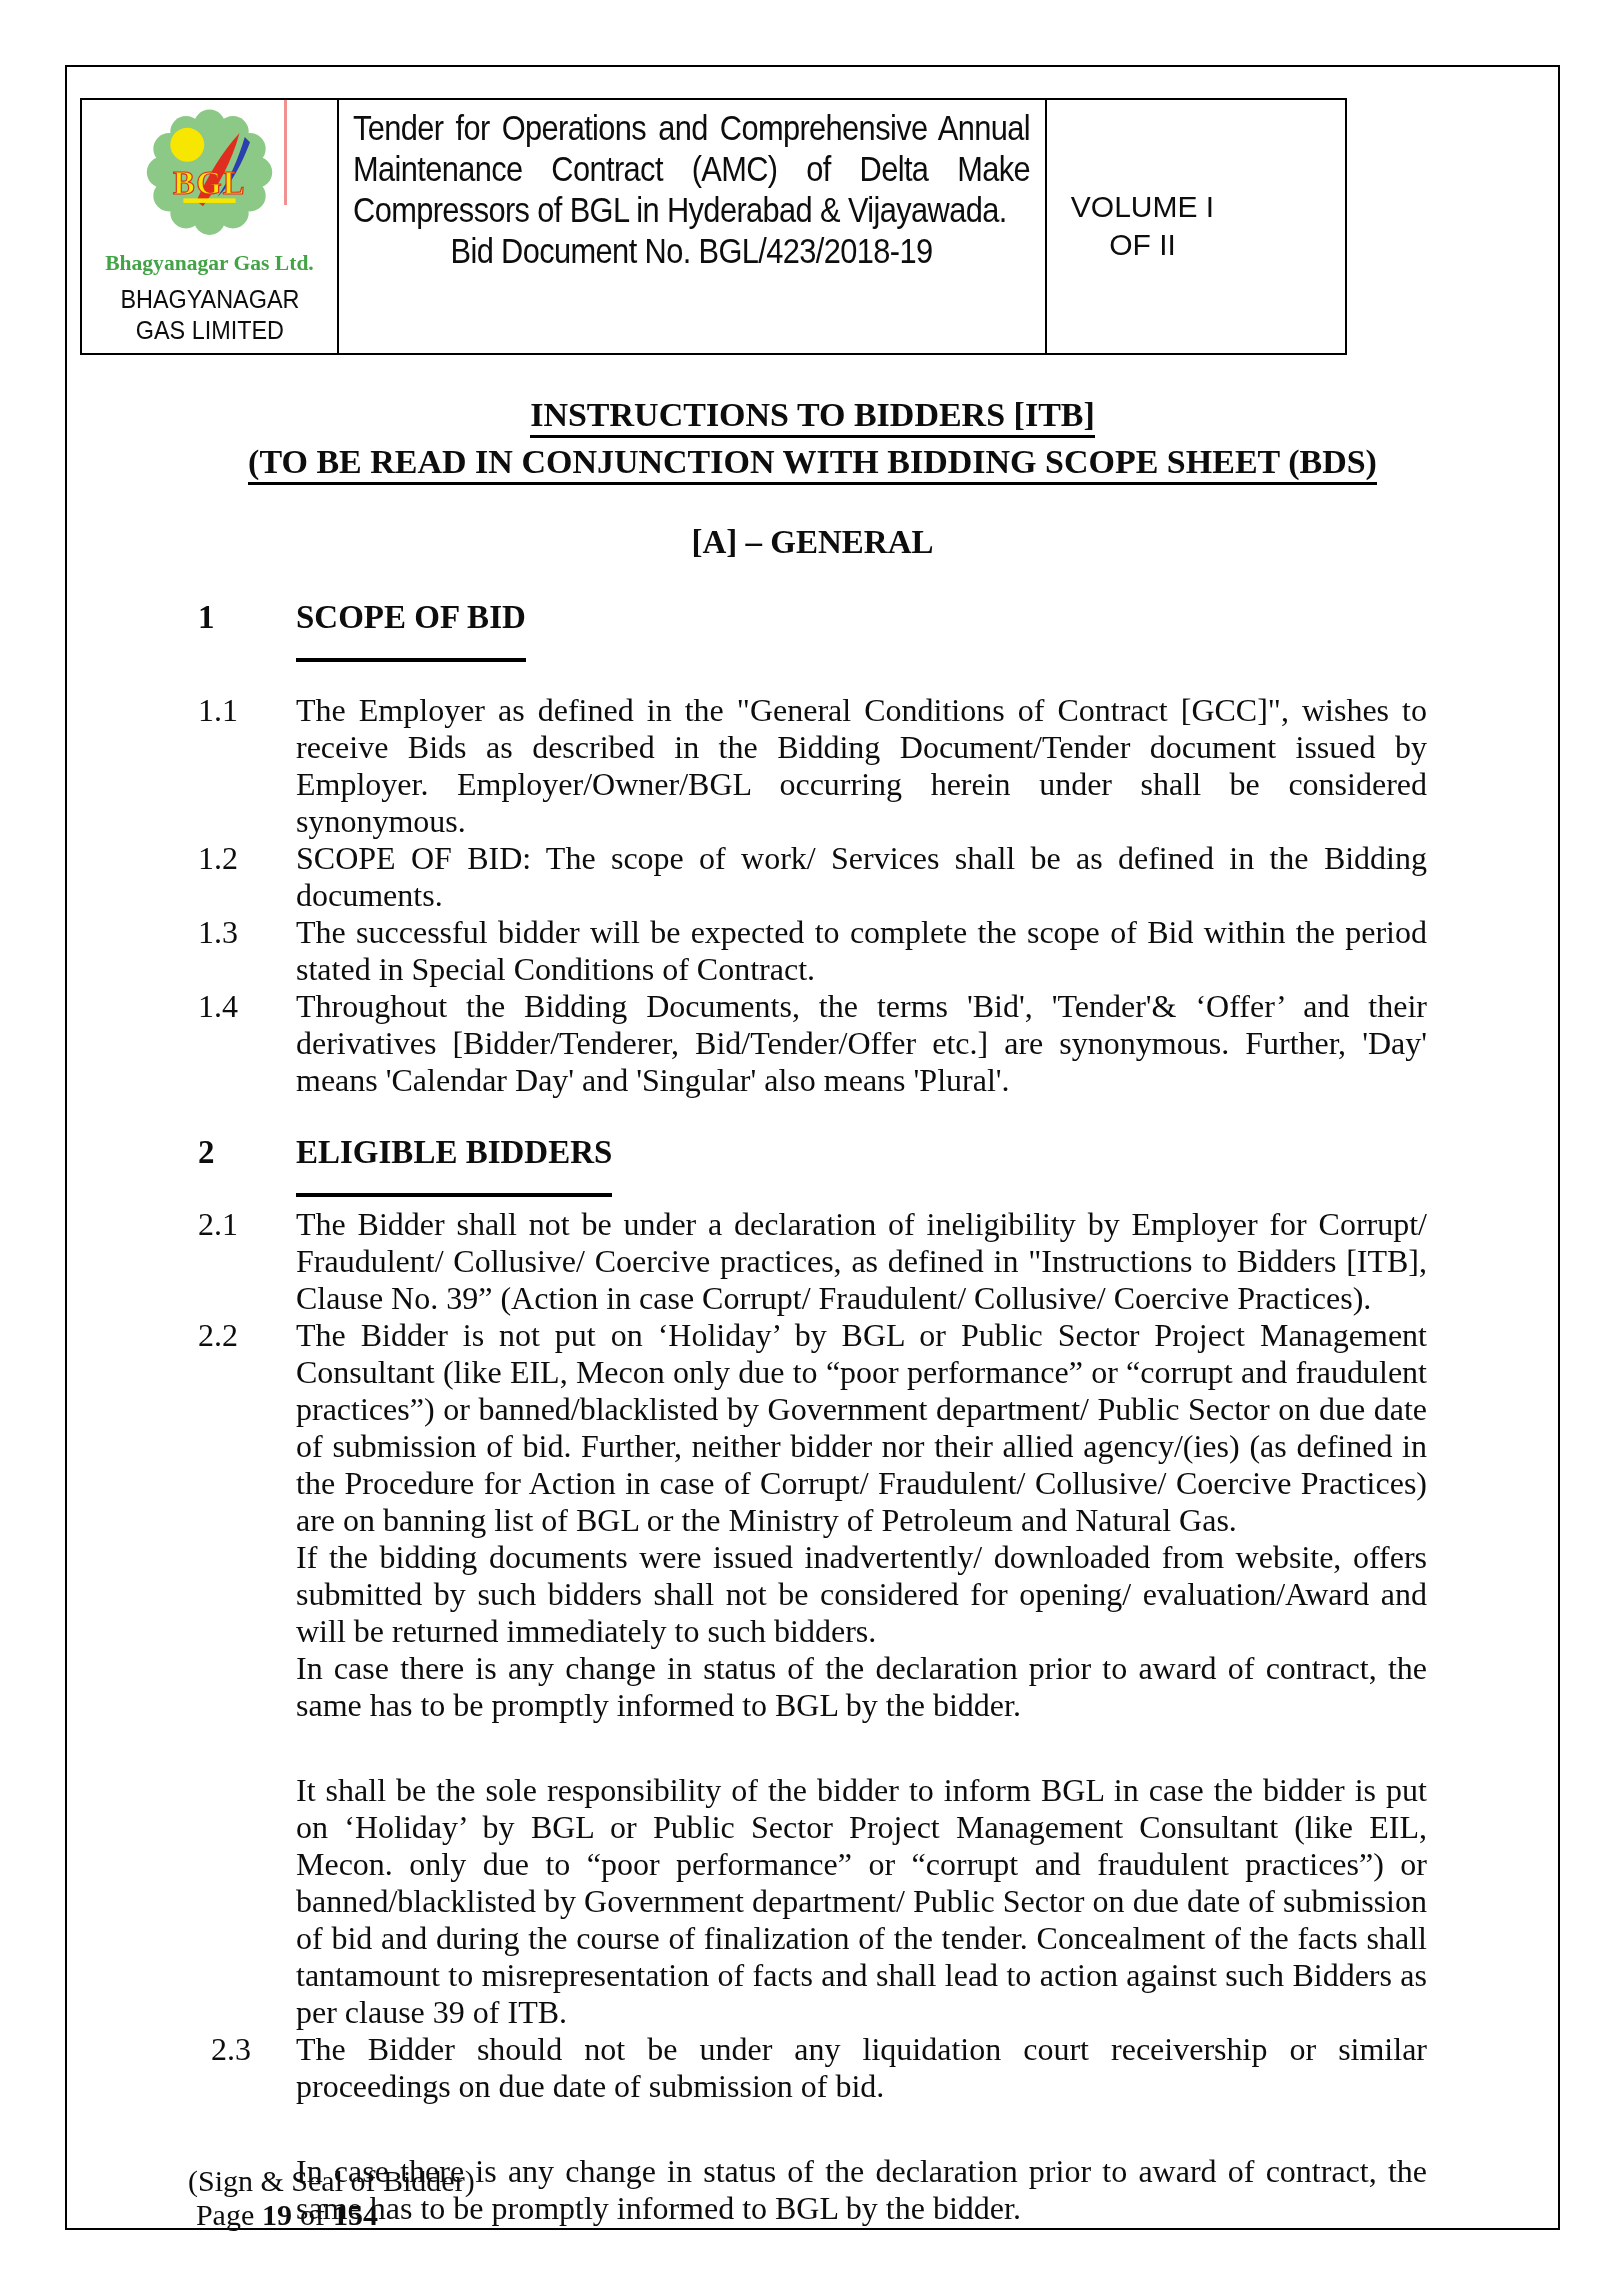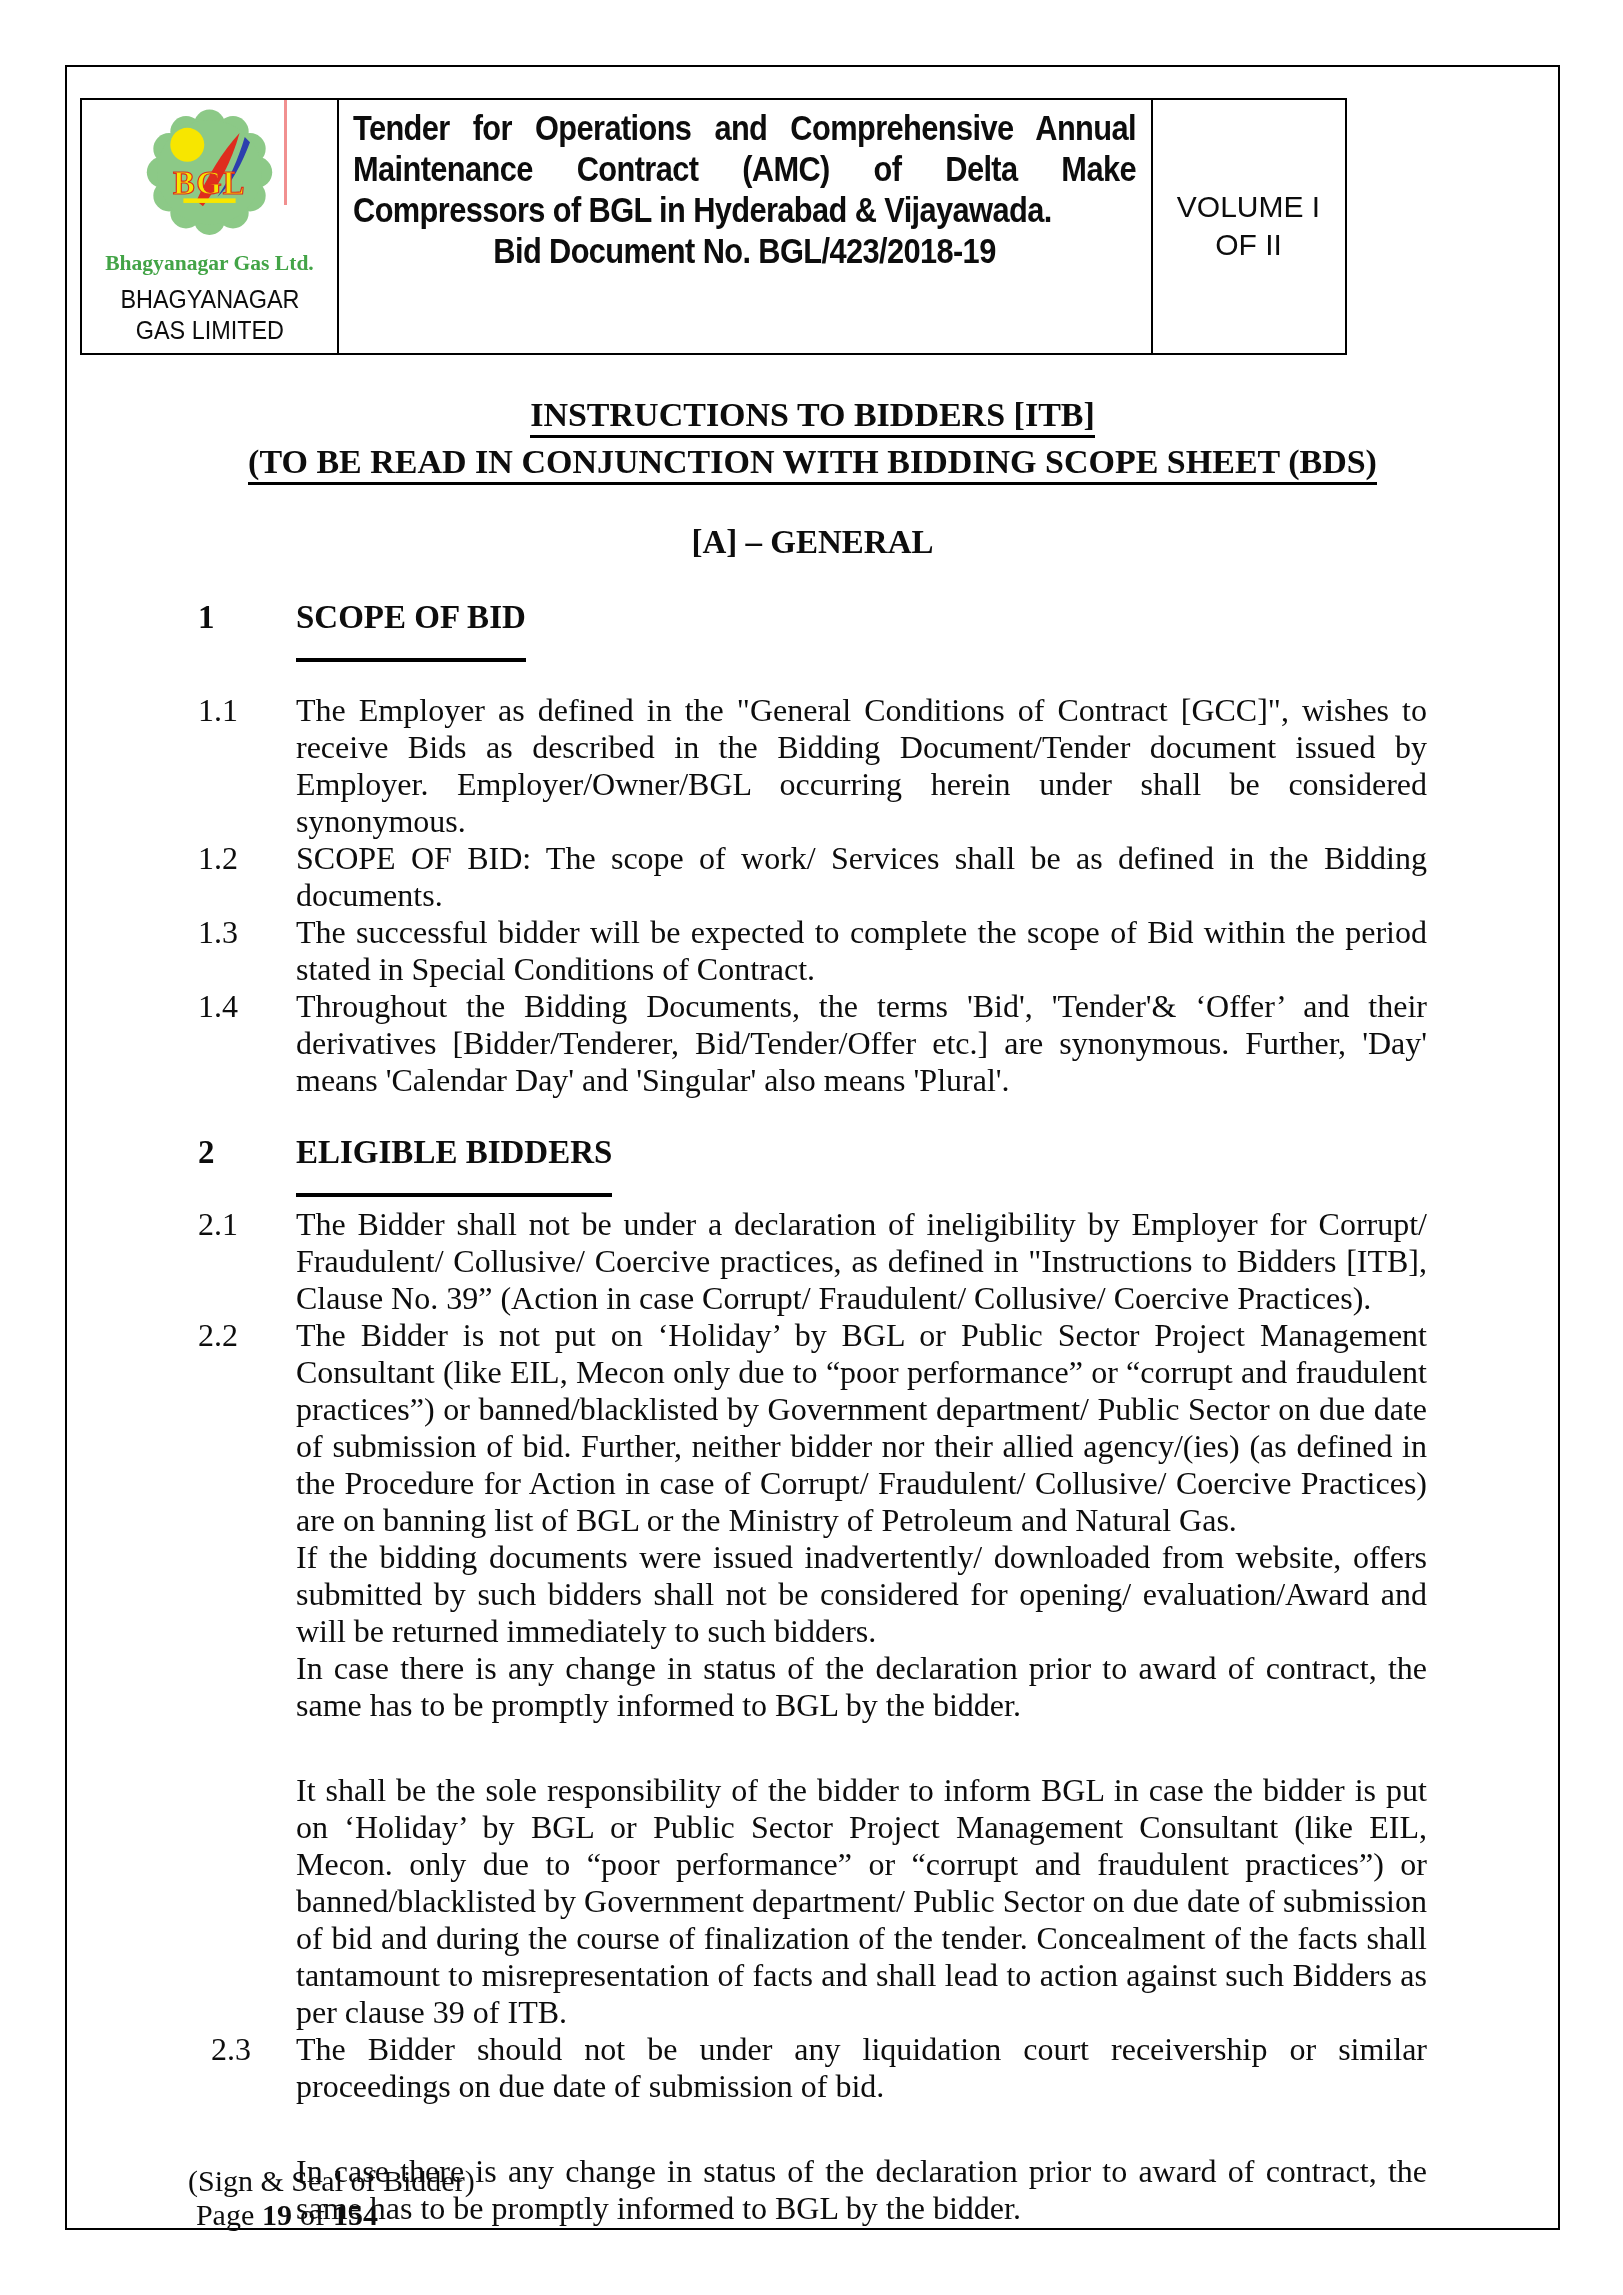--- a/index.html
+++ b/index.html
@@ -8,21 +8,21 @@
   .frame{position:absolute;left:65px;top:65px;width:1491px;height:2161px;
          border:2px solid #000;}
   .content{padding:0 131px;}
 
   
   .header-table{display:flex;margin:31px 0 0 13px;width:1263px;border:2px solid #000;
                 font-family:"Liberation Sans",sans-serif;}
   .cell{border-right:2px solid #000;box-sizing:border-box;}
   .cell:last-child{border-right:none;}
   .logo-cell{width:257px;position:relative;text-align:center;padding:3.9px 2.6px 6.5px 2.6px;}
-  .title-cell{width:814px;padding:6.5px 14.4px 5.2px 14.4px;box-sizing:border-box;font-weight:bold;}
+  .title-cell{width:708px;padding:6.5px 14.4px 5.2px 14.4px;box-sizing:border-box;}
   .volume-cell{width:191px;display:flex;flex-direction:column;justify-content:center;
                align-items:center;font-size:30px;line-height:38px;}
   .scan-line{position:absolute;top:0;left:202px;width:2.6px;height:105px;background:#f19090;}
   .title-text{font-size:35px;line-height:41px;text-align:justify;letter-spacing:-0.7px;
               transform:scaleX(0.88);transform-origin:0 0;width:113.6%;}
   .docno-text{font-size:35px;line-height:41px;text-align:center;letter-spacing:-0.7px;
               transform:scaleX(0.88);transform-origin:0 0;width:113.6%;}
   .company-name{font-size:26px;line-height:31px;margin-top:1.3px;
                 transform:scaleX(0.9);transform-origin:50% 0;}
 

